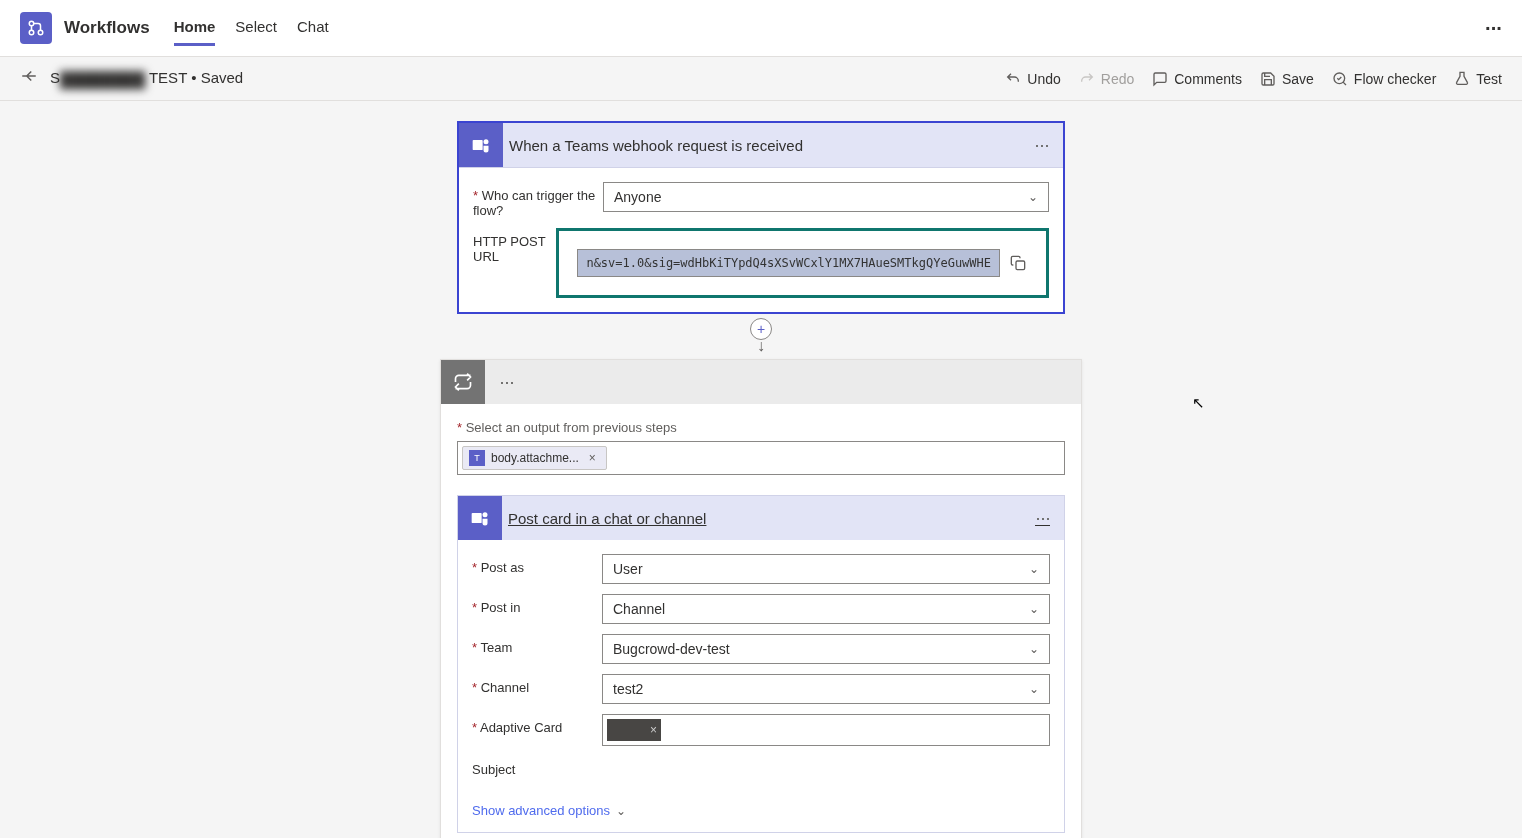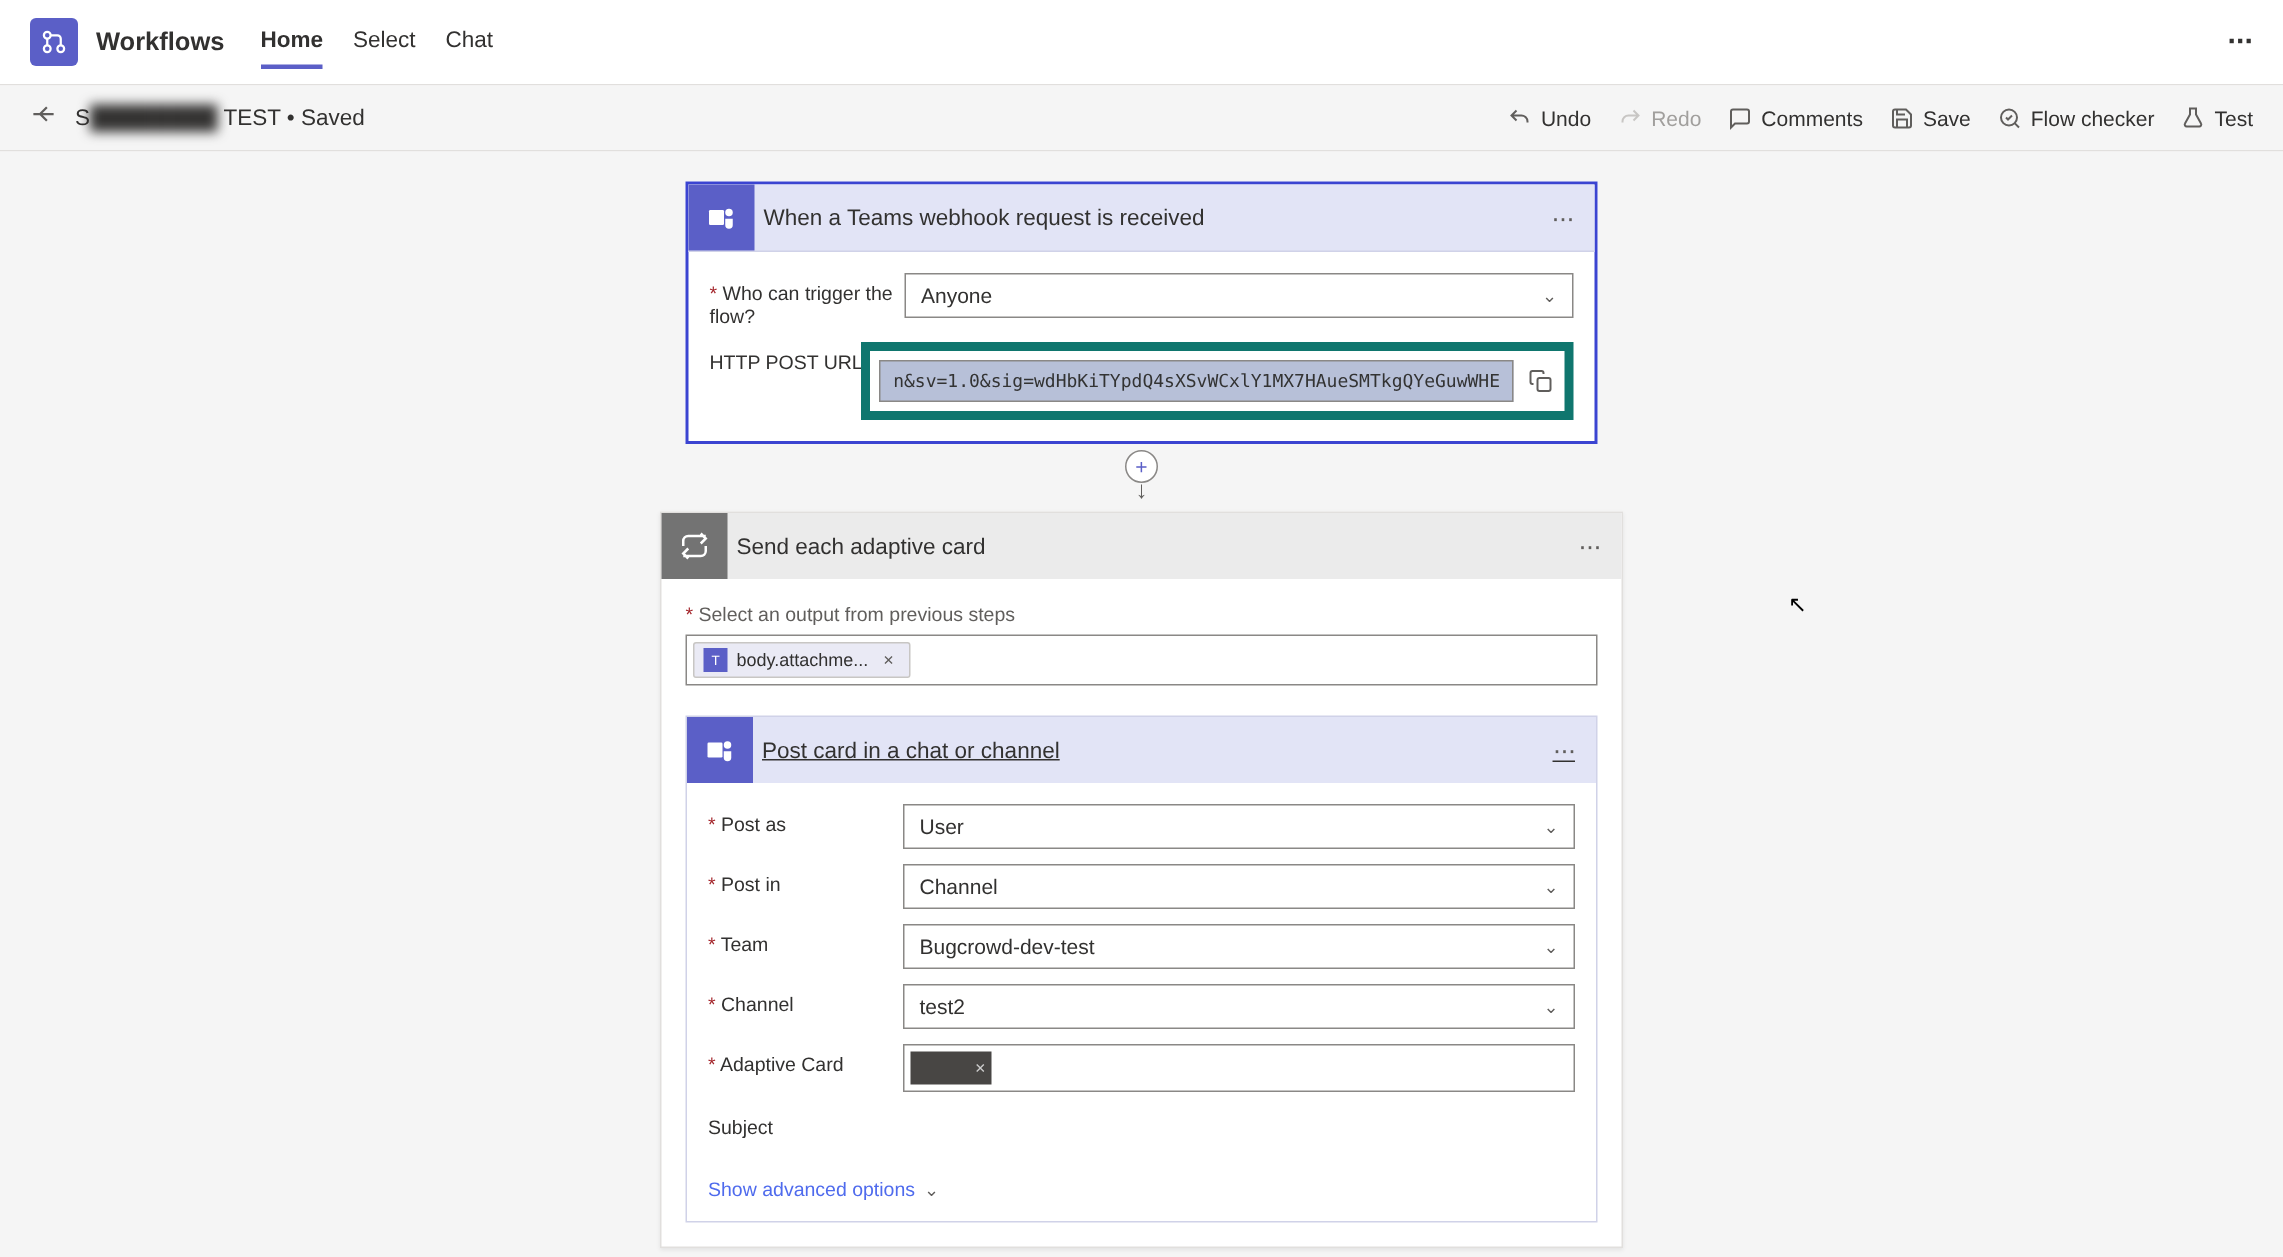--- a/index.html
+++ b/index.html
@@ -25,21 +25,21 @@
 .card-icon { width: 44px; height: 44px; background: #5b5fc7; display: flex; align-items: center; justify-content: center; color: #fff; }
 .card-title { flex: 1; padding: 0 6px; font-size: 15px; color: #323130; }
 .card-menu { padding: 0 14px; cursor: pointer; font-size: 18px; letter-spacing: -1px; color: #605e5c; }
 .card-body { padding: 14px; }
 .field-row { display: flex; align-items: flex-start; margin-bottom: 10px; }
 .field-label { width: 130px; font-size: 13px; padding-top: 6px; }
 .required::before { content: "* "; color: #a4262c; }
 .field-control { flex: 1; }
 .select-box { border: 1px solid #8a8886; padding: 6px 10px; display: flex; justify-content: space-between; align-items: center; cursor: pointer; background: #fff; font-size: 14px; }
 .chevron { font-size: 12px; color: #605e5c; }
-.highlight-box { border: 6px solid #0f766e; padding: 6px; display: flex; align-items: center; gap: 8px; margin-left: -4px; }
+.highlight-box { border: 3px solid #0f766e; padding: 18px; display: flex; align-items: center; gap: 8px; margin-left: -4px; }
 .url-input { flex: 1; border: 1px solid #8a8886; background: #b7c0d8; padding: 6px 8px; font-size: 12px; font-family: monospace; overflow: hidden; white-space: nowrap; color: #333; }
 .copy-btn { cursor: pointer; color: #605e5c; width: 20px; height: 20px; display: flex; align-items: center; justify-content: center; }
 .connector { display: flex; flex-direction: column; align-items: center; margin: 4px 0; }
 .plus-circle { width: 22px; height: 22px; border: 1px solid #8a8886; border-radius: 50%; display: flex; align-items: center; justify-content: center; background: #fff; color: #5b5fc7; cursor: pointer; font-size: 14px; }
 .down-arrow { color: #605e5c; font-size: 16px; margin-top: -3px; }
 .step2 { background: #fff; border: 1px solid #e1dfdd; width: 642px; box-shadow: 0 1px 3px rgba(0,0,0,0.08); }
 .step2-header { display: flex; align-items: center; background: #ebebeb; }
 .step2-icon { width: 44px; height: 44px; background: #737373; display: flex; align-items: center; justify-content: center; color: #fff; }
 .step2-body { padding: 16px; }
 .token-box { border: 1px solid #8a8886; padding: 4px; display: flex; align-items: center; gap: 4px; margin-top: 6px; }
@@ -189,21 +189,20 @@
     <div class="down-arrow">↓</div>
   </div>
 
   <div class="step2">
     <div class="step2-header">
       <div class="step2-icon">
         <svg width="20" height="20" viewBox="0 0 24 24" fill="none" stroke="white" stroke-width="2">
             <path d="M17 2l4 4-4 4M3 12V8a4 4 0 014-4h14M7 22l-4-4 4-4M21 12v4a4 4 0 01-4 4H3"></path>
           </svg>
       </div>
-      <div class="card-title">Send each adaptive card</div>
       <div class="card-menu">···</div>
     </div>
     <div class="step2-body">
       <div class="step2-note"><span class="required">Select an output from previous steps</span></div>
       <div class="token-box">
         <span class="token">
           <span class="token-icon">T</span>
           <span>body.attachme...</span>
           <span class="token-x">×</span>
         </span>

